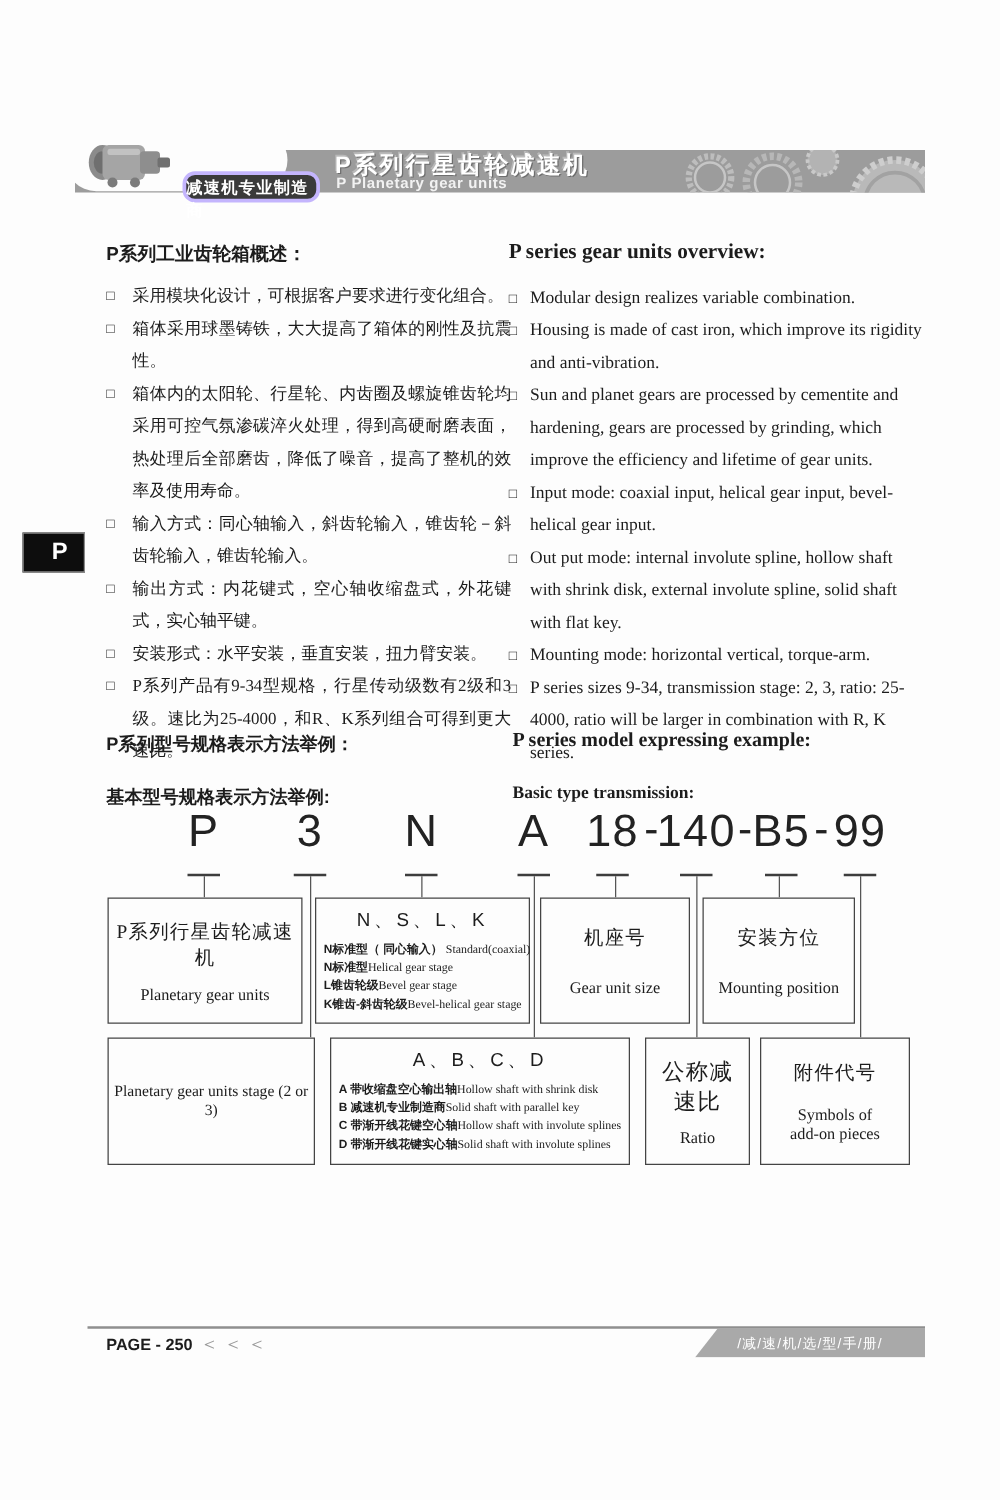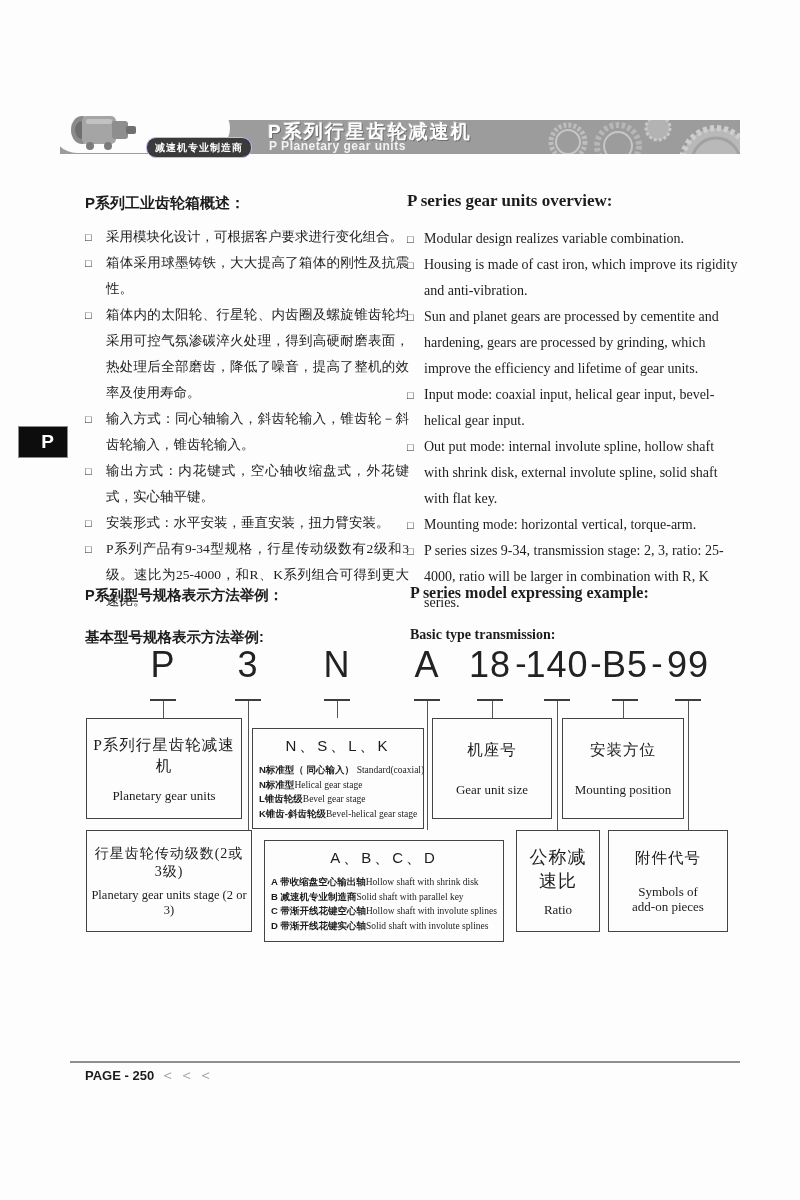--- a/index.html
+++ b/index.html
@@ -7,22 +7,22 @@
         font-family:"Liberation Serif","DejaVu Serif",serif;color:#1c1c1c;overflow:hidden;}
   .sans{font-family:"Liberation Sans","DejaVu Sans",sans-serif;}
 
   
   .band{position:absolute;left:60px;top:120px;width:680px;height:34px;background:#9c9c9c;}
   .band svg{position:absolute;right:0;top:0;}
   .blob{position:absolute;left:52px;top:103px;width:178px;height:50px;background:#fdfdfd;
         border-radius:26px;}
   .logo{position:absolute;left:68px;top:106px;}
   .badge{position:absolute;left:146px;top:137px;width:104px;height:19px;background:#3a3a3a;
-         border:1px solid #c4b5fd;border-radius:10px;color:#fff;font-size:10px;font-weight:bold;
-         text-align:center;line-height:19px;letter-spacing:1px;}
+         border:3px solid #c4b5fd;border-radius:10px;color:#fff;font-size:13px;font-weight:bold;
+         text-align:left;line-height:19px;letter-spacing:1px;}
   .hd-title{position:absolute;left:268px;top:119px;font-size:19px;font-weight:bold;color:#fff;
             letter-spacing:2px;text-shadow:1px 1px 0 #6e6e6e,-1px -1px 0 #b9b9b9;}
   .hd-sub{position:absolute;left:269px;top:139px;font-size:12px;font-weight:bold;color:#f2f2f2;
           letter-spacing:.5px;}
 
   
   .ptab{position:absolute;left:18px;top:426px;width:50px;height:32px;background:#0d0d0d;
         border:1px solid #8a8a8a;color:#fff;font-weight:bold;font-size:19px;
         display:flex;align-items:center;justify-content:flex-end;padding-right:13px;box-sizing:border-box;}
 
@@ -50,21 +50,21 @@
         font-family:"Liberation Sans","DejaVu Sans",sans-serif;}
   .tick{position:absolute;top:699px;width:26px;height:2px;background:#3d3d3d;transform:translateX(-50%);}
   .vline{position:absolute;width:1px;background:#555;}
 
   
   .dbox{position:absolute;border:1px solid #444;background:#fdfdfd;box-sizing:border-box;
         display:flex;flex-direction:column;align-items:center;justify-content:space-around;
         padding:10px 4px;}
   .dbox .zh-main{font-size:15.5px;letter-spacing:1px;text-align:center;}
   .dbox .en-sub{font-size:13px;text-align:center;line-height:15px;}
-  .listbox{justify-content:flex-start;align-items:stretch;padding:8px 6px 6px 6px;margin-top:10px;}
+  .listbox{justify-content:flex-start;align-items:stretch;padding:8px 6px 6px 6px;}
   .listbox .box-title{font-size:15px;text-align:center;letter-spacing:3px;margin-bottom:7px;
         font-family:"Liberation Sans","DejaVu Sans",sans-serif;}
   .lline{font-size:9.5px;line-height:14.5px;white-space:nowrap;}
   .lline .bzh{font-weight:bold;font-family:"Liberation Sans","DejaVu Sans",sans-serif;font-size:9.5px;}
   .lline .ben{font-size:9.5px;}
 
   
   .f-rule{position:absolute;left:70px;top:1061px;width:670px;height:2px;background:#8f8f8f;}
   .f-page{position:absolute;left:85px;top:1068px;font-size:13px;font-weight:bold;
           font-family:"Liberation Sans","DejaVu Sans",sans-serif;}
@@ -184,21 +184,20 @@
     <div class="zh-main">机座号</div>
     <div class="en-sub">Gear unit size</div>
   </div>
 
   <div class="dbox" style="left:562px;top:718px;width:122px;height:101px">
     <div class="zh-main">安装方位</div>
     <div class="en-sub">Mounting position</div>
   </div>
 
   <div class="dbox" style="left:86px;top:830px;width:166px;height:102px">
-    <div class="zh-main" style="font-size:14px">行星齿轮传动级数(2或3级)</div>
     <div class="en-sub" style="font-size:12.5px">Planetary gear units stage (2 or 3)</div>
   </div>
 
   <div class="dbox listbox" style="left:264px;top:830px;width:240px;height:102px">
     <div class="box-title">A、B、C、D</div>
     <div class="lline"><span class="bzh">A 带收缩盘空心输出轴</span><span class="ben">Hollow shaft with shrink disk</span></div>
     <div class="lline"><span class="bzh">B 减速机专业制造商</span><span class="ben">Solid shaft with parallel key</span></div>
     <div class="lline"><span class="bzh">C 带渐开线花键空心轴</span><span class="ben">Hollow shaft with involute splines</span></div>
     <div class="lline"><span class="bzh">D 带渐开线花键实心轴</span><span class="ben">Solid shaft with involute splines</span></div>
   </div>
@@ -212,14 +211,15 @@
     <div class="zh-main">附件代号</div>
     <div class="en-sub">
       <div>Symbols of</div>
       <div>add-on pieces</div>
     </div>
   </div>
 
   <div class="f-rule"></div>
   <div class="f-page">PAGE - 250</div>
   <div class="f-arrows sans">＜＜＜</div>
+  <div class="f-band">/减/速/机/选/型/手/册/</div>
 
 </div>
 
 </body></html>

